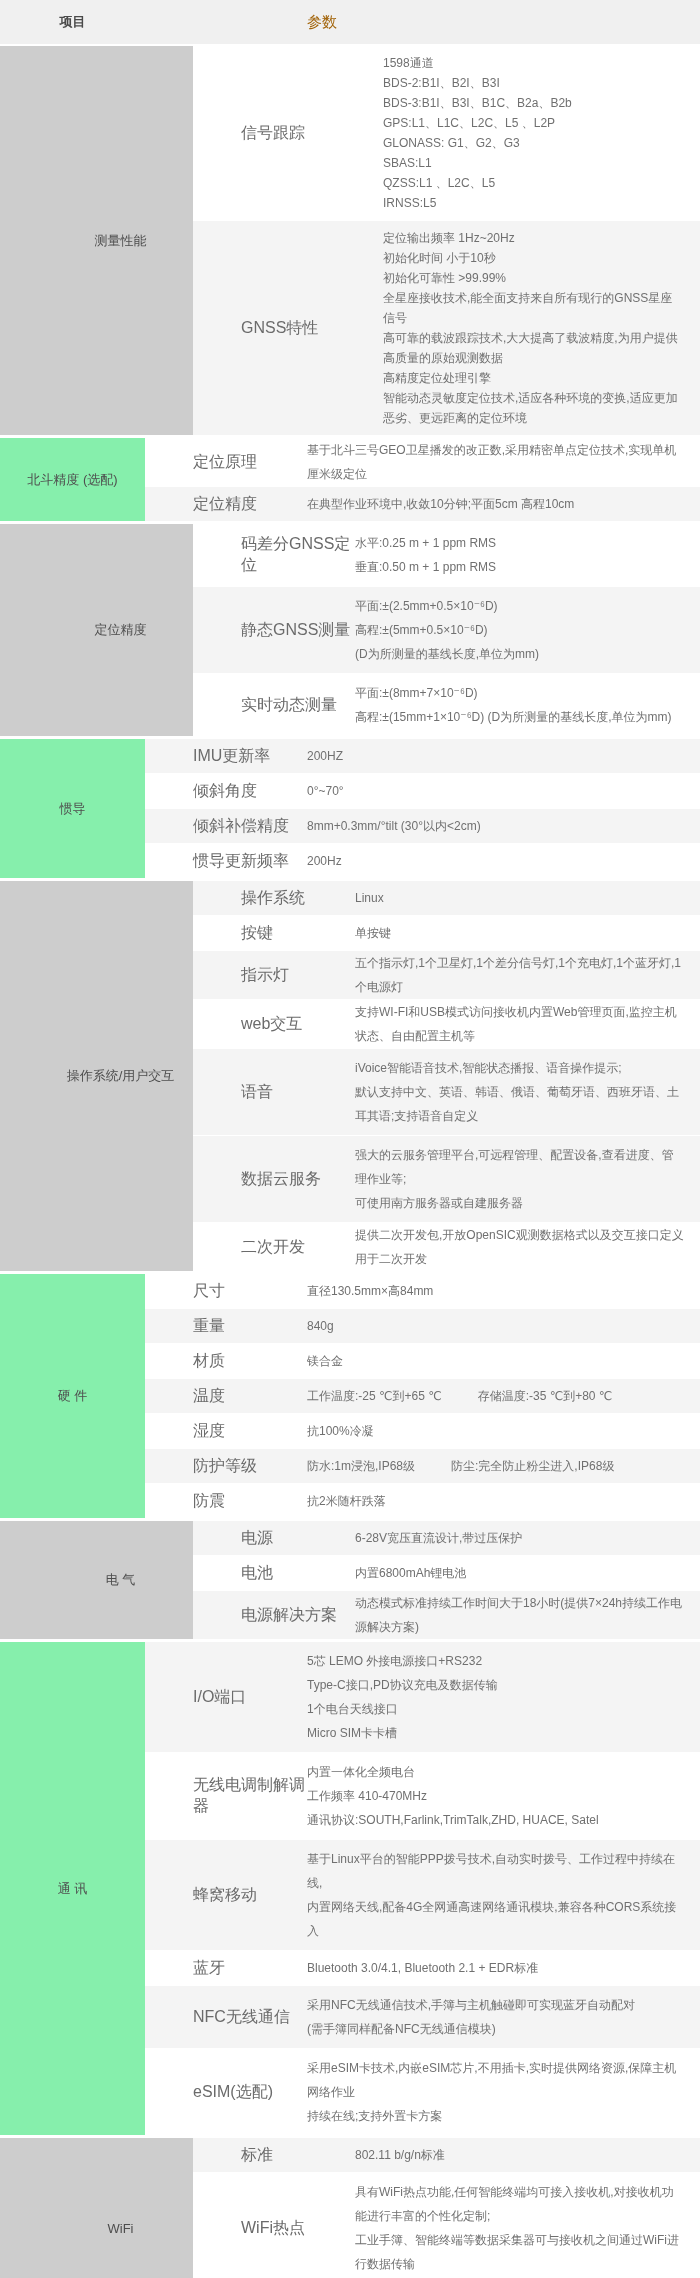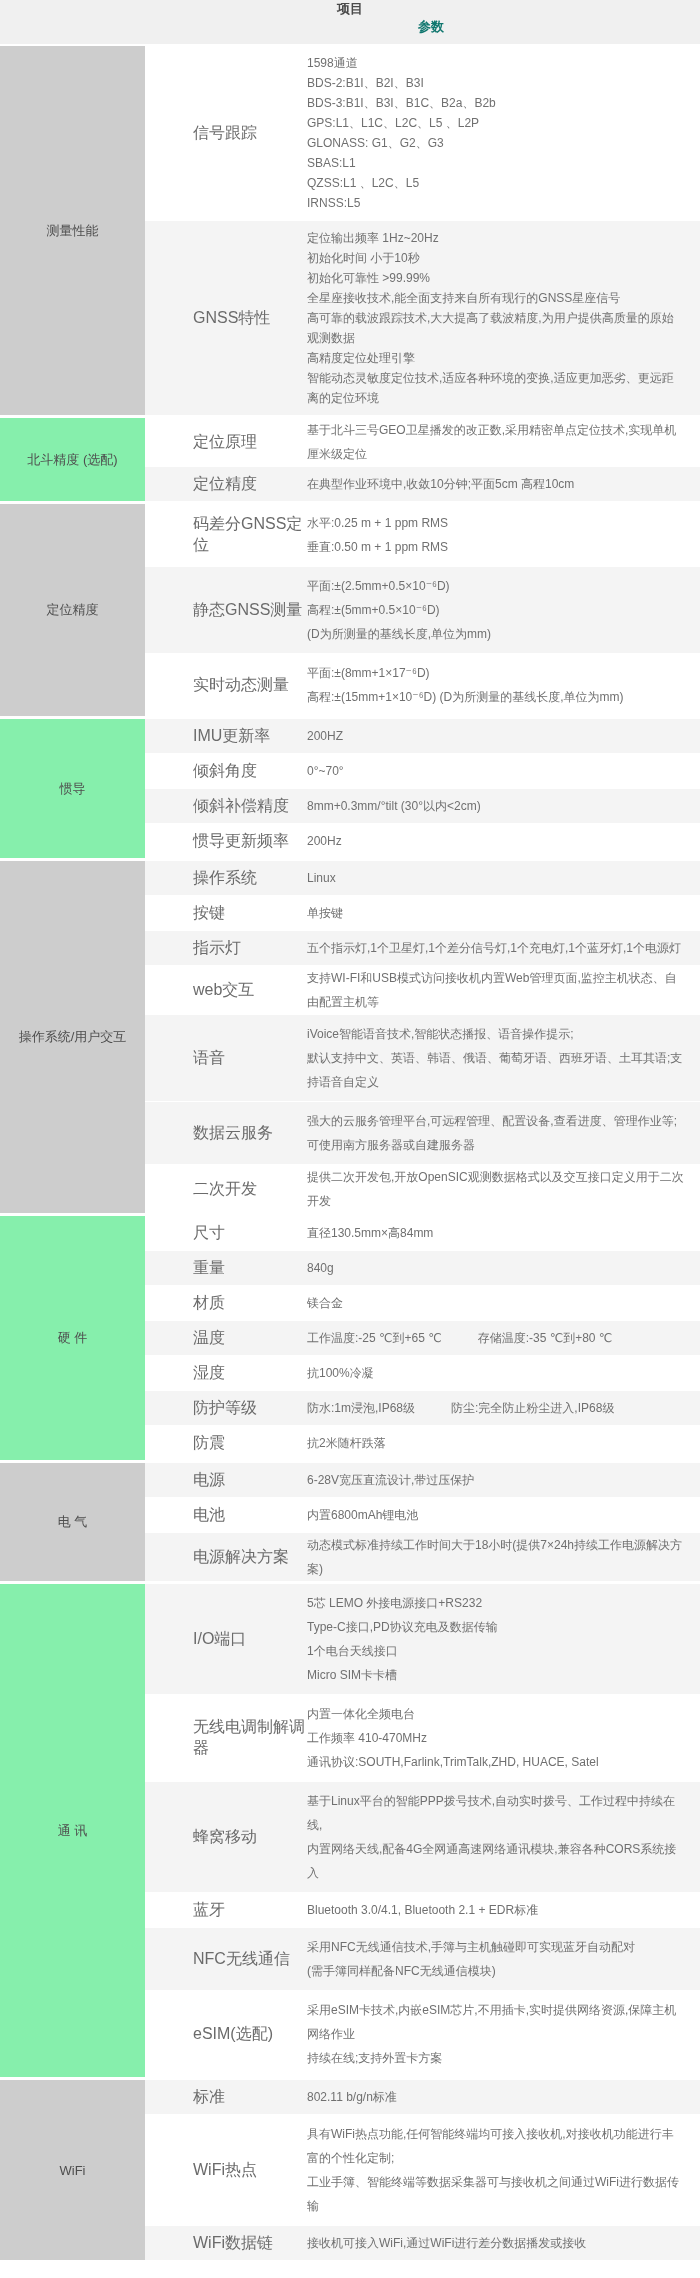--- a/index.html
+++ b/index.html
@@ -1,35 +1,35 @@
 <!DOCTYPE html>
 <html lang="zh"><head>
 <meta charset="utf-8">
 <style>
   html,body{margin:0;padding:0;background:#ffffff;}
   body{font-family:"Liberation Sans","DejaVu Sans",sans-serif;color:#6e6e6e;width:700px;}
   .spec-table{width:700px;}
-  .head-row{display:flex;background:#f0f0f0;height:44px;align-items:center;border-bottom:2px solid #fff;flex-direction:column;}
+  .head-row{display:flex;background:#f0f0f0;height:44px;align-items:center;border-bottom:2px solid #fff;}
   .head-item{width:145px;text-align:center;font-weight:bold;color:#4a4a4a;font-size:13px;}
-  .head-param{padding-left:162px;font-weight:bold;color:#0f766e;font-size:13px;}
+  .head-param{padding-left:162px;font-weight:normal;color:#a16207;font-size:15px;}
   .section{display:flex;border-top:3px solid #ffffff;}
   .section:first-of-type{border-top:none;}
   .cat-cell{width:145px;flex:0 0 145px;display:flex;align-items:center;justify-content:center;
             text-align:center;font-size:13px;color:#4e4e4e;background:#d4d4d4;}
   .section.cat-light .cat-cell{background:#86efac;}
-  .section.cat-dark  .cat-cell{background:#cdcdcd;}
+  .section.cat-dark  .cat-cell{background:#cdcdcd;padding-left:48px;}
   .rows{flex:1;display:flex;flex-direction:column;}
   .row{display:flex;align-items:center;min-height:34px;border-top:1px solid #ffffff;}
   .rows .row:first-child{border-top:none;}
   .row.bg-white{background:#ffffff;}
   .row.bg-gray{background:#f4f4f4;}
   .label-cell{flex:0 0 114px;padding-left:48px;font-size:16px;color:#6b6b6b;}
   .value-cell{flex:1;padding:7px 16px 7px 0;font-size:12px;color:#707070;}
   .value-line{line-height:24px;}
-  .section.tight .value-line{line-height:20px;}
+  .section.tight .value-line{line-height:20px;margin-left:28px;}
   .row.single .value-cell{padding:0 16px 0 0;}
 </style>
 </head>
 <body>
 
 <div class="spec-table">
   <div class="head-row">
     <div class="head-item">项目</div>
     <div class="head-param">参数</div>
   </div>
@@ -95,21 +95,21 @@
             <div class="label-cell">静态GNSS测量</div>
             <div class="value-cell">
               <div class="value-line">平面:±(2.5mm+0.5×10⁻⁶D)</div>
               <div class="value-line">高程:±(5mm+0.5×10⁻⁶D)</div>
               <div class="value-line">(D为所测量的基线长度,单位为mm)</div>
             </div>
           </div>
           <div class="row bg-white">
             <div class="label-cell">实时动态测量</div>
             <div class="value-cell">
-              <div class="value-line">平面:±(8mm+1×17⁻⁶D)</div>
+              <div class="value-line">平面:±(8mm+7×10⁻⁶D)</div>
               <div class="value-line">高程:±(15mm+1×10⁻⁶D) (D为所测量的基线长度,单位为mm)</div>
             </div>
           </div>
         </div>
       </div>
       <div class="section cat-light">
         <div class="cat-cell">惯导</div>
         <div class="rows">
           <div class="row bg-gray single">
             <div class="label-cell">IMU更新率</div>

